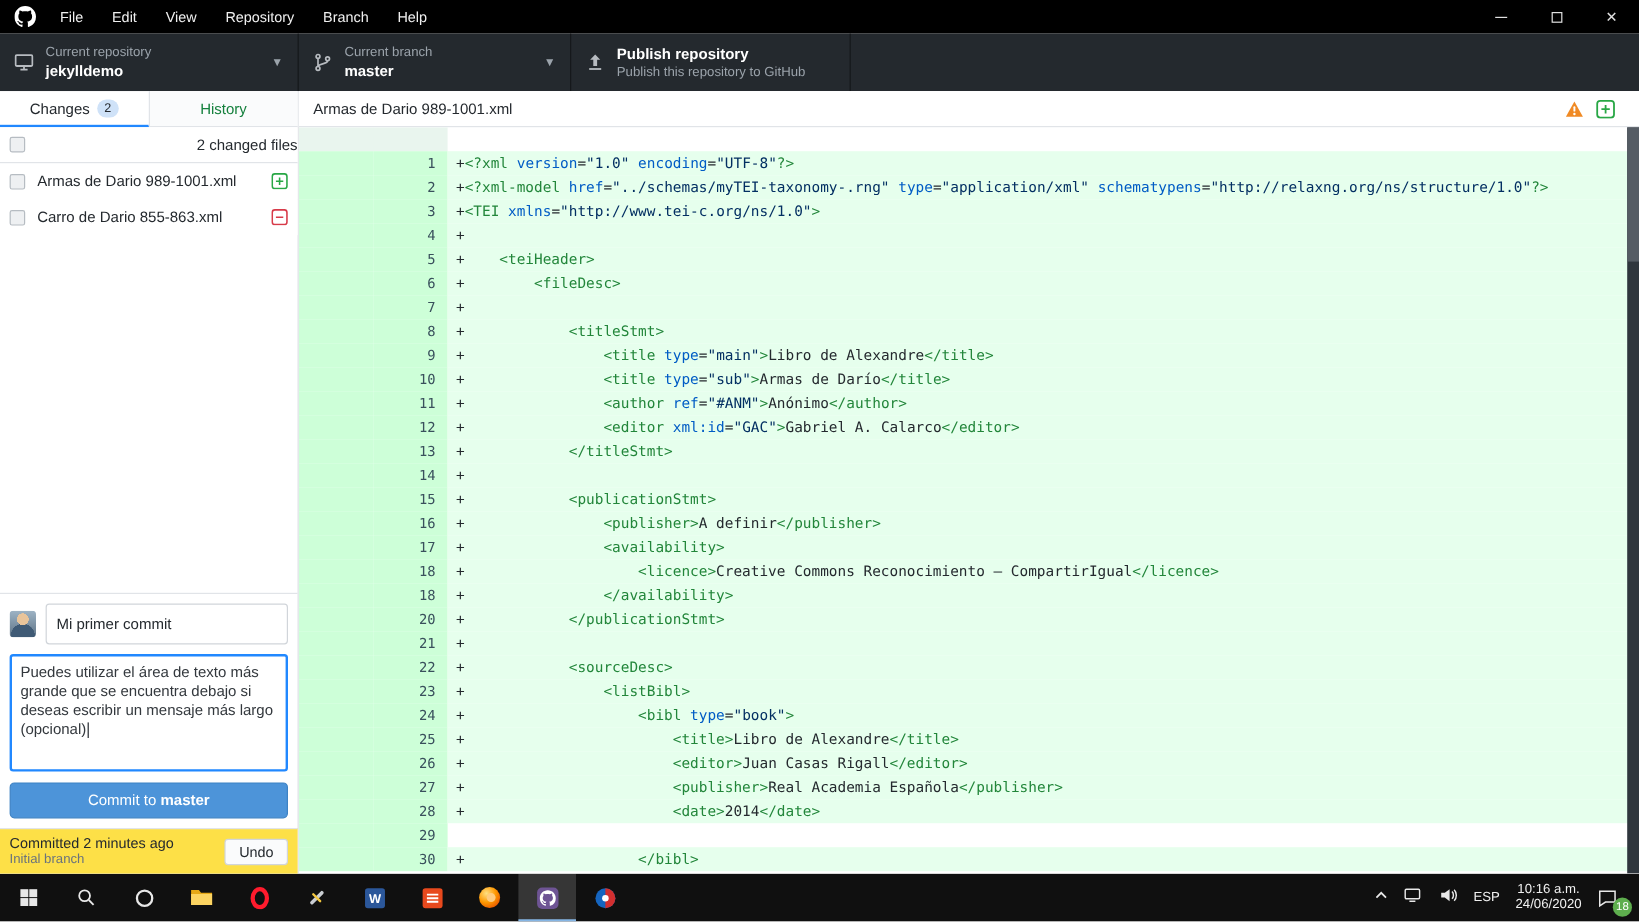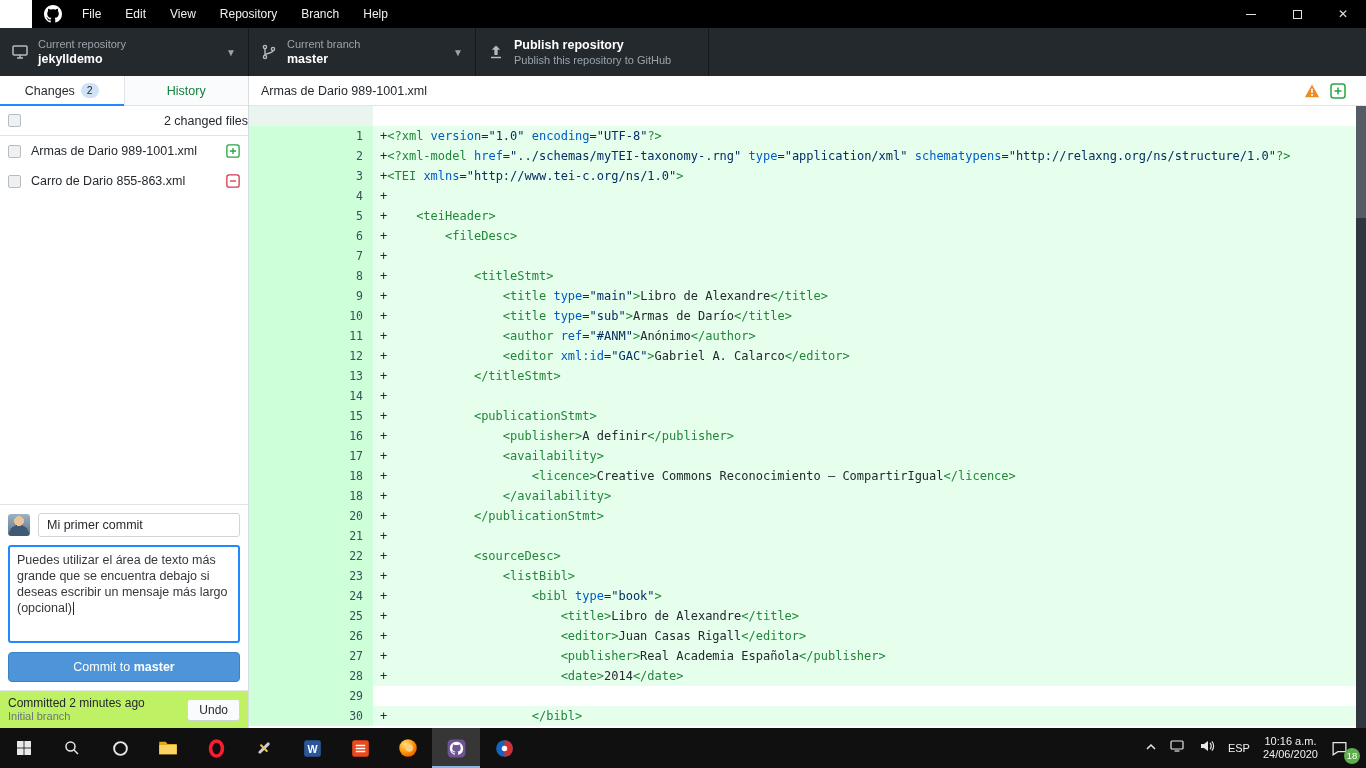--- a/index.html
+++ b/index.html
@@ -4,21 +4,21 @@
 <style>
   * { box-sizing: border-box; }
   html,body { margin:0; padding:0; }
   body {
     width:1366px; height:768px; overflow:hidden; position:relative;
     font-family:"Liberation Sans", sans-serif; background:#fff;
     -webkit-font-smoothing:antialiased;
   }
 
   
-  .titlebar { height:28px; background:#000; display:flex; align-items:center; color:#fff;margin-left:32px; }
+  .titlebar { height:28px; background:#000; display:flex; align-items:center; color:#fff; }
   .gh-logo { margin:0 8px 0 12px; display:flex; }
   .menu-item { padding:0 12px; font-size:12px; line-height:28px; color:#f0f0f0; cursor:default; }
   .win-controls { margin-left:auto; display:flex; height:100%; }
   .win-btn { width:46px; display:flex; align-items:center; justify-content:center; color:#e0e0e0; font-size:12px; }
   .min-glyph { width:10px; height:1px; background:#e0e0e0; display:block; }
   .max-glyph { width:9px; height:9px; border:1px solid #e0e0e0; display:block; }
 
   
   .toolbar { height:48px; background:#24292e; display:flex; color:#fff; }
   .tb-section { display:flex; align-items:center; padding:0 12px; border-right:1px solid #15181b; cursor:pointer; }
@@ -56,26 +56,26 @@
   .sidebar-spacer { flex:1; }
 
   .commit-area { flex:none; border-top:1px solid #e1e4e8; padding:8px; }
   .commit-row1 { display:flex; align-items:center; gap:8px; margin-bottom:8px; }
   .avatar { width:22px; height:22px; border-radius:3px; flex:none;
     background:
       radial-gradient(circle at 50% 32%, #e8c49a 0 26%, rgba(0,0,0,0) 27%),
       radial-gradient(circle at 50% 95%, #3f5a75 0 42%, rgba(0,0,0,0) 43%),
       linear-gradient(#9db3c4, #5e7386);
   }
-  .summary-input { flex:1; height:24px; border:1px solid #d1d5da; border-radius:3px; padding:0 8px; font-size:12.5px; color:#24292e; font-family:"Liberation Sans", sans-serif; outline:none; min-width:0; }
+  .summary-input { flex:1; height:34px; border:1px solid #d1d5da; border-radius:3px; padding:0 8px; font-size:12.5px; color:#24292e; font-family:"Liberation Sans", sans-serif; outline:none; min-width:0; }
   .desc-box { border:2px solid #2188ff; border-radius:3px; min-height:98px; padding:5px 7px; font-size:12.5px; line-height:16px; color:#33383d; background:#fff; cursor:text; }
   .caret { display:inline-block; width:1px; height:13px; background:#24292e; vertical-align:text-bottom; margin-left:1px; }
   .commit-btn { margin-top:9px; width:100%; height:30px; background:#4d94d9; border:1px solid #3d82c4; border-radius:4px; color:#fff; font-size:12.5px; font-family:"Liberation Sans", sans-serif; cursor:pointer; }
 
-  .undo-bar { flex:none; height:38px; background:#bef264; border-top:1px solid #e1e4e8; display:flex; align-items:center; padding:0 8px; }
+  .undo-bar { flex:none; height:38px; background:#fde047; border-top:1px solid #e1e4e8; display:flex; align-items:center; padding:0 8px; }
   .undo-texts { flex:1; min-width:0; }
   .undo-title { font-size:12px; color:#24292e; line-height:14px; }
   .undo-sub { font-size:11px; color:#6a737d; line-height:13px; }
   .undo-btn { background:#fafbfc; border:1px solid #d1d5da; border-radius:3px; font-size:12px; padding:3px 11px; color:#24292e; font-family:"Liberation Sans", sans-serif; cursor:pointer; }
 
   
   .main { flex:1; min-width:0; display:flex; flex-direction:column; background:#fff; }
   .file-header { height:30px; flex:none; border-bottom:1px solid #e1e4e8; display:flex; align-items:center; padding:0 12px; font-size:12.5px; color:#24292e; background:#fff; }
   .header-icons { margin-left:auto; display:flex; gap:10px; align-items:center; padding-right:8px; }
   .header-icons svg { width:16px; height:16px; display:block; }

